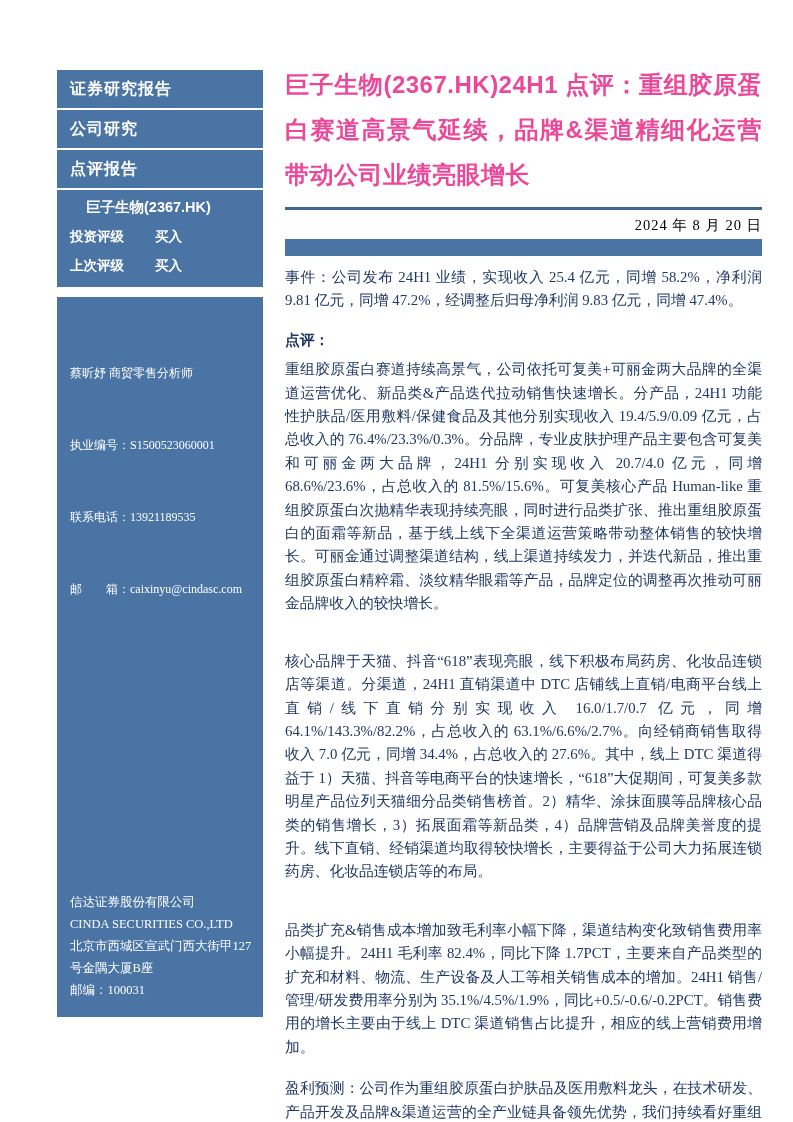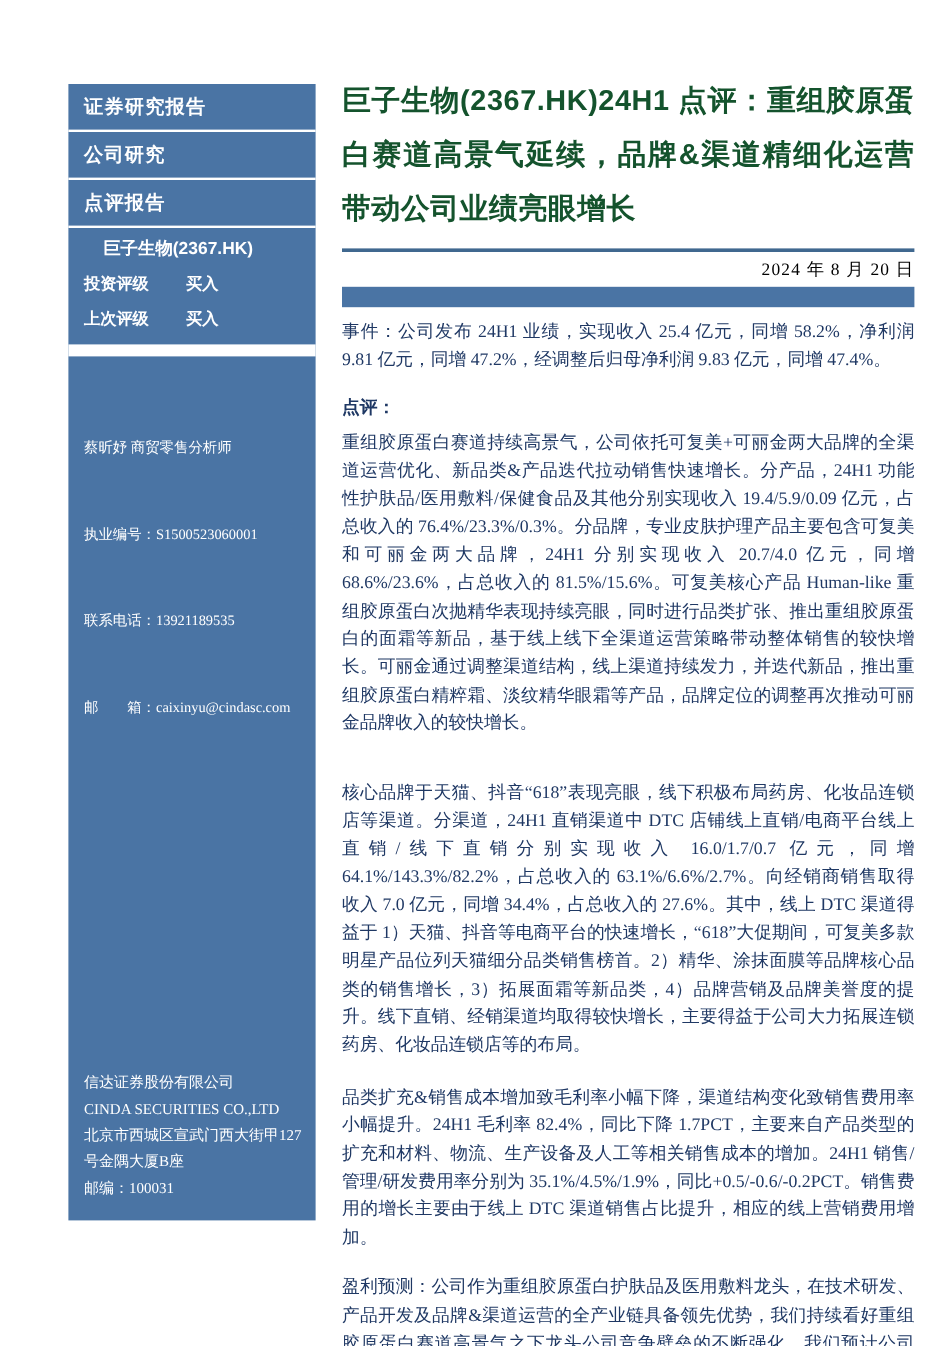--- a/index.html
+++ b/index.html
@@ -19,35 +19,35 @@
   .sb-analyst{margin-top:16px;padding:0 10px 0 13px;font-size:12px;line-height:24px;
               font-family:"Liberation Serif","DejaVu Serif",serif;white-space:pre-wrap;}
   .sb-analyst .row{margin-bottom:0;}
   .sb-spacer{flex:1;}
   .sb-company{padding:0 10px 16px 13px;font-size:12.5px;line-height:22px;
               font-family:"Liberation Serif","DejaVu Serif",serif;}
 
   
   .content{position:absolute;left:285px;top:55px;width:477px;color:#1f3864;}
   .report-title{margin:7px 0 0 0;font-family:"Liberation Sans","DejaVu Sans",sans-serif;
-                font-size:24px;line-height:45px;font-weight:700;color:#14532d;
+                font-size:24px;line-height:45px;font-weight:700;color:#ec4899;
                 letter-spacing:0.5px;text-align:justify;}
   .rule-thin{height:3px;background:#40688f;margin-top:10px;}
   .report-date{margin-top:6px;font-size:14.5px;line-height:18px;text-align:right;color:#000000;
                letter-spacing:1px;}
   .rule-thick{height:17px;background:#4a74a4;margin-top:5px;}
 
   .para{margin:0;font-size:14.8px;line-height:23.4px;text-align:justify;
         color:#1f3864;}
   .para .lead{font-weight:400;}
   .p-event{margin-top:10px;}
   .p-comment{margin-top:16px;font-weight:700;}
   .p-1{margin-top:6px;}
   .p-2{margin-top:34px;}
-  .p-3{margin-top:20px;}
+  .p-3{margin-top:35px;}
   .p-4{margin-top:18px;}
 </style>
 </head>
 <body>
 
 <div class="page">
 
   <div class="sidebar">
     <div class="sb-header">证券研究报告</div>
     <div class="sb-header">公司研究</div>

